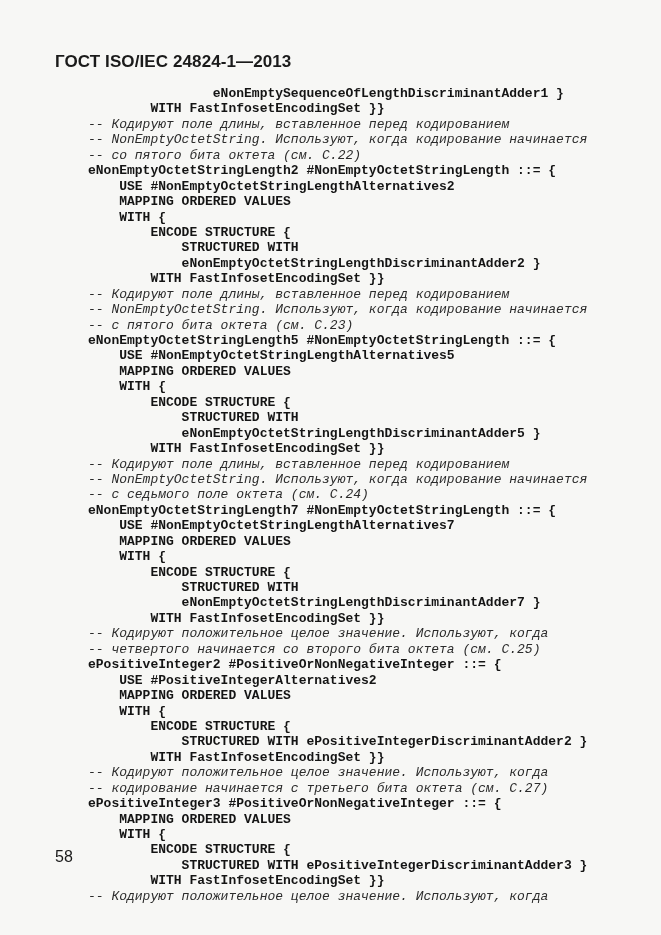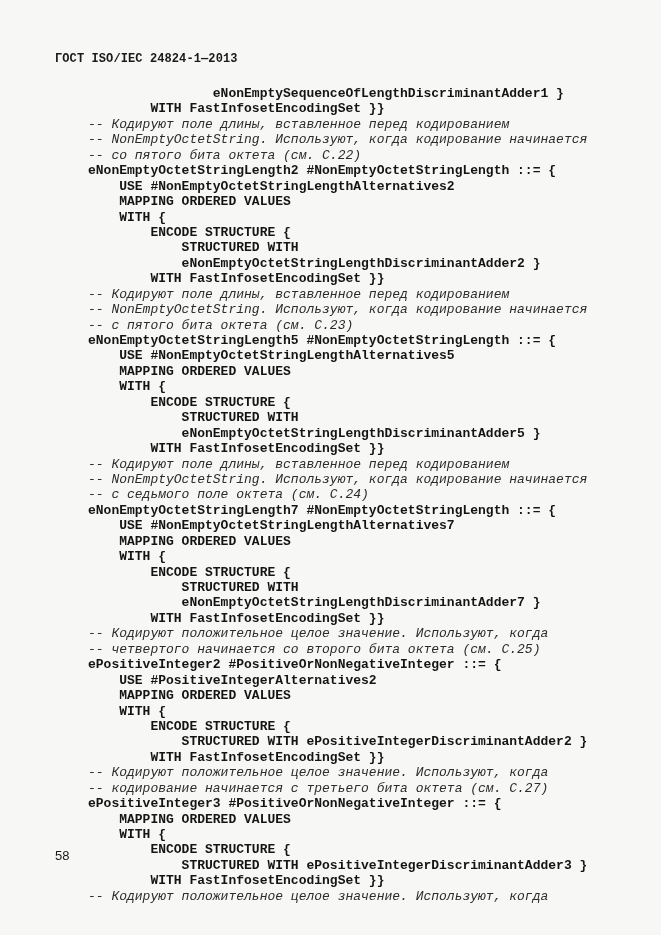--- a/index.html
+++ b/index.html
@@ -20,22 +20,22 @@
     left: 0;
     top: 0;
     width: 661px;
     height: 935px;
     background: #f7f7f5;
   }
   .doc-header {
     position: absolute;
     left: 55px;
     top: 52px;
-    font-family: Liberation Mono, monospace;
-    font-size: 12px;
+    font-family: Liberation Sans, sans-serif;
+    font-size: 17px;
     font-weight: bold;
     color: #1a1a1a;
     letter-spacing: 0.1px;
     white-space: nowrap;
   }
   .code-block {
     position: absolute;
     left: 88px;
     top: 86px;
     width: 540px;
@@ -55,21 +55,21 @@
   .code-line.cm {
     font-style: italic;
     font-weight: normal;
     color: #2b2b2b;
   }
   .page-number {
     position: absolute;
     left: 55px;
     top: 848px;
     font-family: "Liberation Sans", sans-serif;
-    font-size: 13px;
+    font-size: 16px;
     color: #1a1a1a;
   }
 </style>
 </head>
 <body>
 
 <div class="page">
 
   <div class="doc-header">ГОСТ ISO/IEC 24824-1—2013</div>
 

